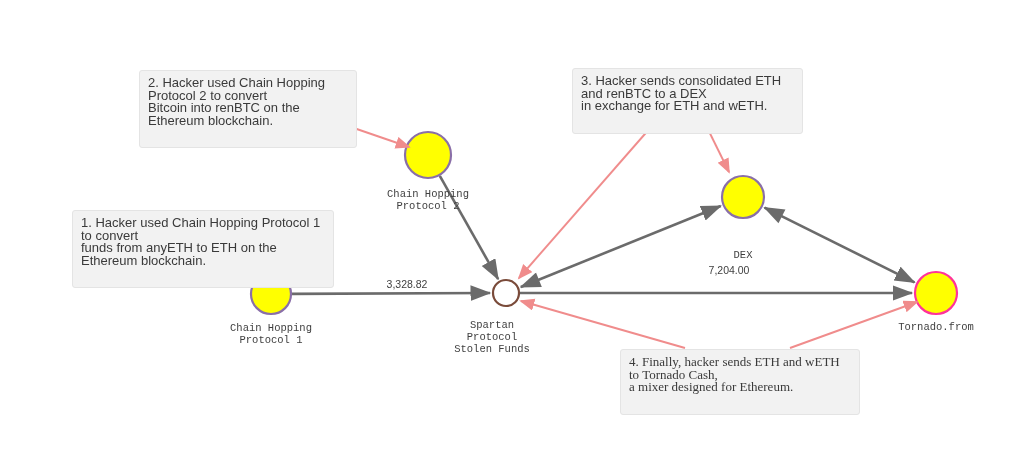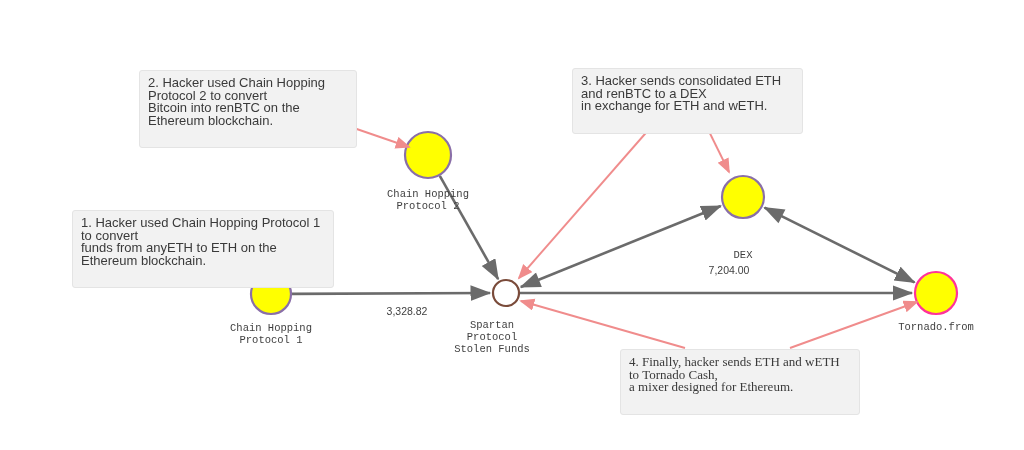--- a/index.html
+++ b/index.html
@@ -104,21 +104,21 @@
 Protocol 1</div>
       <div class="node-label" style="left: 368px; top: 188px; width: 120px;">Chain Hopping
 Protocol 2</div>
       <div class="node-label" style="left: 432px; top: 319px; width: 120px;">Spartan
 Protocol
 Stolen Funds</div>
       <div class="node-label" style="left: 693px; top: 225px; width: 100px; margin-top: 24px;">DEX</div>
       <div class="node-label" style="left: 876px; top: 321px; width: 120px;">Tornado.from</div>
     </div>
   <div id="edge-labels">
-      <div class="edge-label" style="left: 357px; top: 278px; width: 100px; margin-top: 27px;">3,328.82</div>
+      <div class="edge-label" style="left: 357px; top: 278px; width: 100px;">3,328.82</div>
       <div class="edge-label" style="left: 679px; top: 264px; width: 100px;">7,204.00</div>
     </div>
   <div id="annotations">
       <div class="annotation" style="left: 72px; top: 210px; width: 262px; min-height: 33px;">1. Hacker used Chain Hopping Protocol 1 to convert
 funds from anyETH to ETH on the Ethereum blockchain.</div>
       <div class="annotation" style="left: 139px; top: 70px; width: 218px; min-height: 31px;">2. Hacker used Chain Hopping Protocol 2 to convert
 Bitcoin into renBTC on the Ethereum blockchain.</div>
       <div class="annotation" style="left: 572px; top: 68px; width: 231px; min-height: 31px;">3. Hacker sends consolidated ETH and renBTC to a DEX
 in exchange for ETH and wETH.</div>
       <div class="annotation" style="left: 620px; top: 349px; width: 240px; min-height: 31px; font-family: Liberation Serif, serif;">4. Finally, hacker sends ETH and wETH to Tornado Cash,

